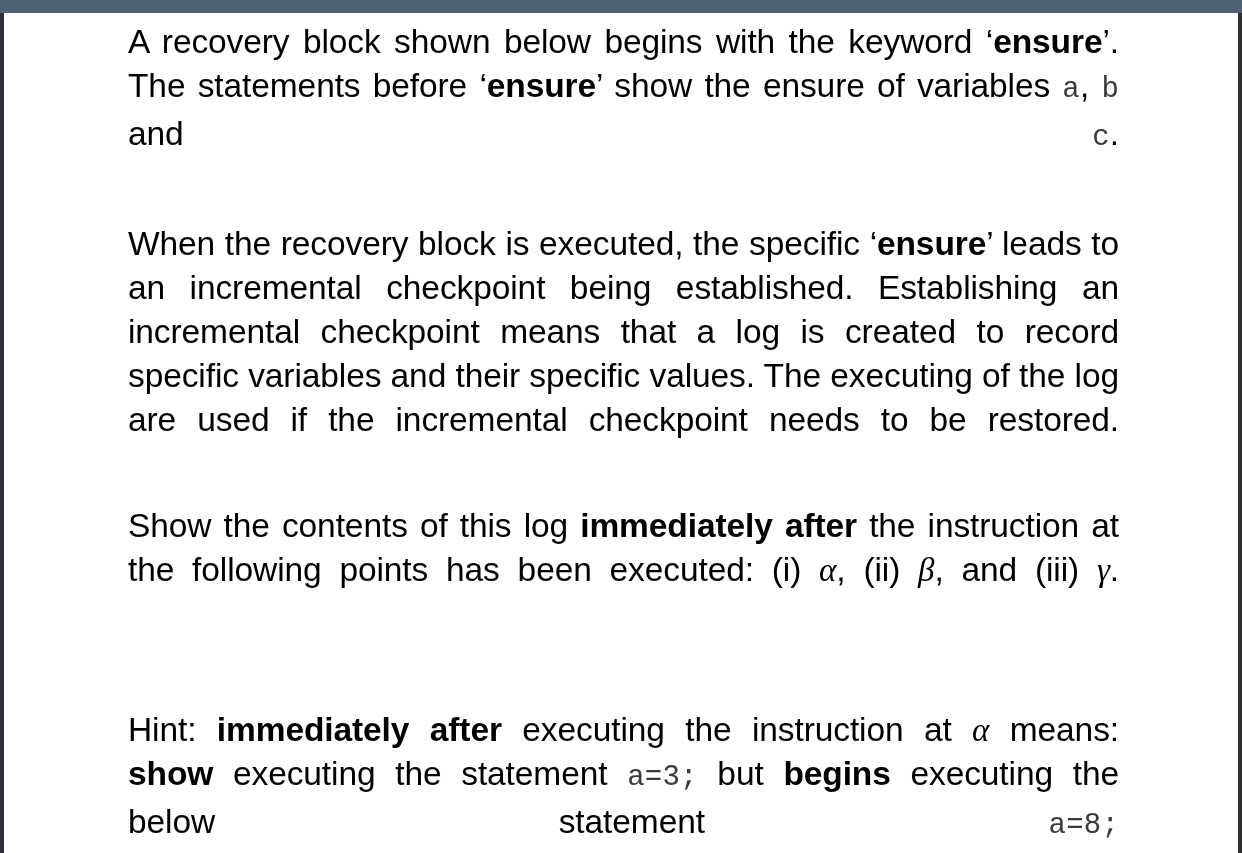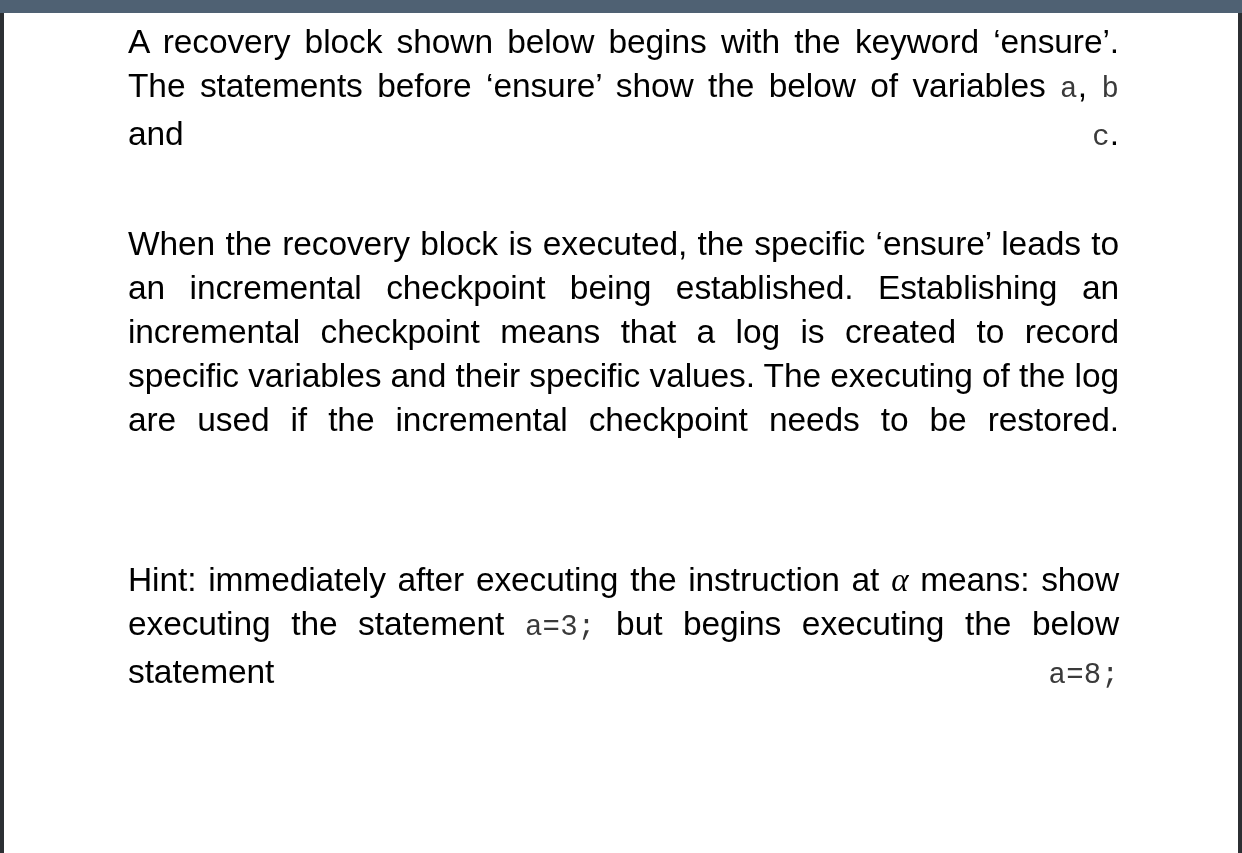--- a/index.html
+++ b/index.html
@@ -42,21 +42,21 @@
     font-size: 33.5px;
     line-height: 44px;
     color: #000000;
     text-align: justify;
     text-justify: inter-word;
     letter-spacing: -0.1px;
     word-spacing: 0px;
   }
   p.para:last-child { margin-bottom: 0; }
   p.para b, p.para strong {
-    font-weight: normal;
+    font-weight: bold;
   }
   .code {
     font-family: "Liberation Mono", "DejaVu Sans Mono", monospace;
     font-size: 29px;
     color: #3a3a3a;
     letter-spacing: 0.2px;
   }
   .greek {
     font-family: "Liberation Serif", "DejaVu Serif", serif;
     font-style: italic;
@@ -75,23 +75,24 @@
 </style>
 </head>
 <body>
 
 <div id="slide">
 
   <div id="topbar"></div>
 
   <div id="content">
 
-    <p class="para"><span>A recovery block shown below begins with the keyword ‘</span><b>ensure</b><span>’. The statements before ‘</span><b>ensure</b><span>’ show the below of variables </span><span class="code">a</span><span>, </span><span class="code">b</span><span> and </span><span class="code">c</span><span>.</span></p>
+    <p class="para"><span>A recovery block shown below begins with the keyword ‘</span><b>ensure</b><span>’. The statements before ‘</span><b>ensure</b><span>’ show the ensure of variables </span><span class="code">a</span><span>, </span><span class="code">b</span><span> and </span><span class="code">c</span><span>.</span></p>
 
     <p class="para"><span>When the recovery block is executed, the specific ‘</span><b>ensure</b><span>’ leads to an incremental checkpoint being established. Establishing an incremental checkpoint means that a log is created to record specific variables and their specific values. The executing of the log are used if the incremental checkpoint needs to be restored.</span></p>
 
+    <p class="para"><span>Show the contents of this log </span><b>immediately after</b><span> the instruction at the following points has been executed: (i) </span><span class="greek">α</span><span>, (ii) </span><span class="greek">β</span><span>, and (iii) </span><span class="greek">γ</span><span>.</span></p>
 
     <div class="spacer-line"></div>
 
     <p class="para"><span>Hint: </span><b>immediately after</b><span> executing the instruction at </span><span class="greek">α</span><span> means: </span><b>show</b><span> executing the statement </span><span class="code">a=3;</span><span> but </span><b>begins</b><span> executing the below statement </span><span class="code">a=8;</span></p>
 
   </div>
 </div>
 
 </body></html>

